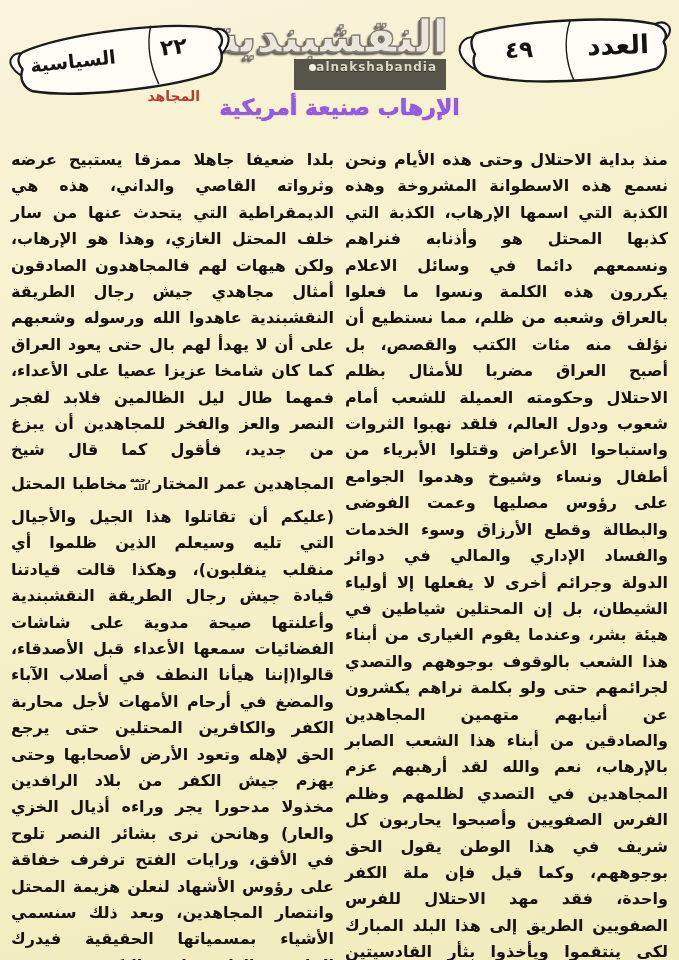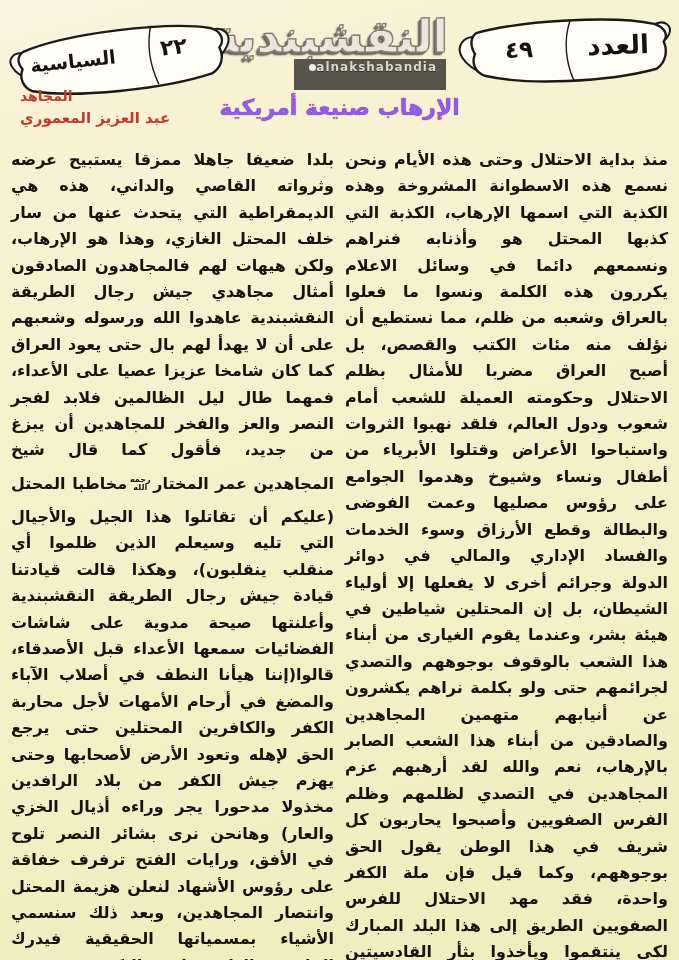--- a/index.html
+++ b/index.html
@@ -27,21 +27,21 @@
   .masthead-latin{
     position:absolute;right:2px;bottom:12px;background:#57544a;color:#ddd8c6;
     font-size:12px;letter-spacing:1px;padding:1px 9px 16px 9px;font-weight:bold;
     text-shadow:0 1px 0 #33312b;
   }
   .masthead-latin::before{
     content:"";display:inline-block;width:7px;height:7px;border-radius:50%;
     background:#f3efe2;margin-left:6px;margin-right:0;vertical-align:middle;
   }
   .byline{
-    position:absolute;top:86px;left:20px;width:180px;text-align:left;
+    position:absolute;top:86px;left:20px;width:180px;text-align:right;
     color:#c23a2c;font-weight:bold;direction:rtl;
   }
   .byline .byline-title{display:block;font-size:14px;line-height:20px;}
   .byline .byline-name{display:block;font-size:15px;line-height:24px;}
   .headline{
     position:absolute;top:95px;left:0;width:679px;text-align:center;direction:rtl;
     font-size:22px;font-weight:bold;color:#8b5cf6;text-shadow:0 0 1px #a00;
   }
   .article-col{
     position:absolute;top:147px;width:323px;direction:rtl;text-align:justify;
@@ -80,20 +80,19 @@
     <path d="M22,28 C10,24 4,32 8,40 C11,46 16,50 23,53 Z" fill="#fffdf6" stroke="#1a1a1a" stroke-width="2"></path>
     <path d="M20,26 C64,12 168,10 210,22 C220,26 222,36 216,42 C220,52 216,62 206,67 C156,78 66,77 26,66 C16,61 14,51 18,43 C13,35 14,30 20,26 Z" fill="#fffdf6" stroke="#1a1a1a" stroke-width="2.4"></path>
     <path d="M150,13 C144,32 145,52 152,72" fill="none" stroke="#1a1a1a" stroke-width="1.4"></path>
   </svg>
   <span class="lbl page-number">٢٢</span>
   <span class="lbl section-name">السياسية</span>
 </div>
 
 <div class="byline">
   <span class="byline-title">المجاهد</span>
-  <span class="byline-name">عبد العزيز المعموري</span>
 </div>
 
 <div class="headline">الإرهاب صنيعة أمريكية</div>
 
 <div class="article-col col-right">منذ بداية الاحتلال وحتى هذه الأيام ونحن نسمع هذه الاسطوانة المشروخة وهذه الكذبة التي اسمها الإرهاب، الكذبة التي كذبها المحتل هو وأذنابه فنراهم ونسمعهم دائما في وسائل الاعلام يكررون هذه الكلمة ونسوا ما فعلوا بالعراق وشعبه من ظلم، مما نستطيع أن نؤلف منه مئات الكتب والقصص، بل أصبح العراق مضربا للأمثال بظلم الاحتلال وحكومته العميلة للشعب أمام شعوب ودول العالم، فلقد نهبوا الثروات واستباحوا الأعراض وقتلوا الأبرياء من أطفال ونساء وشيوخ وهدموا الجوامع على رؤوس مصليها وعمت الفوضى والبطالة وقطع الأرزاق وسوء الخدمات والفساد الإداري والمالي في دوائر الدولة وجرائم أخرى لا يفعلها إلا أولياء الشيطان، بل إن المحتلين شياطين في هيئة بشر، وعندما يقوم الغيارى من أبناء هذا الشعب بالوقوف بوجوههم والتصدي لجرائمهم حتى ولو بكلمة نراهم يكشرون عن أنيابهم متهمين المجاهدين والصادقين من أبناء هذا الشعب الصابر بالإرهاب، نعم والله لقد أرهبهم عزم المجاهدين في التصدي لظلمهم وظلم الفرس الصفويين وأصبحوا يحاربون كل شريف في هذا الوطن يقول الحق بوجوههم، وكما قيل فإن ملة الكفر واحدة، فقد مهد الاحتلال للفرس الصفويين الطريق إلى هذا البلد المبارك لكي ينتقموا ويأخذوا بثأر القادسيتين وينفثوا سمومهم في هذا البلد حتى جعلوه حقل تجارب وصرنا نرى ونسمع بأبشع الجرائم ترتكب في هذا البلد الصابر المجاهد، فتارة نسمع بجرائم يقتل فيها الأطباء وجرائم يقتل فيها علماء الدين وجرائم يقتل فيها أساتذة الجامعات والعلماء بكافة الاختصاصات وجرائم في السر والعلن لجعل العراق</div>
 
 <div class="article-col col-left"><span>بلدا ضعيفا جاهلا ممزقا يستبيح عرضه وثرواته القاصي والداني، هذه هي الديمقراطية التي يتحدث عنها من سار خلف المحتل الغازي، وهذا هو الإرهاب، ولكن هيهات لهم فالمجاهدون الصادقون أمثال مجاهدي جيش رجال الطريقة النقشبندية عاهدوا الله ورسوله وشعبهم على أن لا يهدأ لهم بال حتى يعود العراق كما كان شامخا عزيزا عصيا على الأعداء، فمهما طال ليل الظالمين فلابد لفجر النصر والعز والفخر للمجاهدين أن يبزغ من جديد، فأقول كما قال شيخ المجاهدين عمر المختار</span><span class="honorific">رحمه الله</span><span>مخاطبا المحتل (عليكم أن تقاتلوا هذا الجيل والأجيال التي تليه وسيعلم الذين ظلموا أي منقلب ينقلبون)، وهكذا قالت قيادتنا قيادة جيش رجال الطريقة النقشبندية وأعلنتها صيحة مدوية على شاشات الفضائيات سمعها الأعداء قبل الأصدقاء، قالوا(إننا هيأنا النطف في أصلاب الآباء والمضغ في أرحام الأمهات لأجل محاربة الكفر والكافرين المحتلين حتى يرجع الحق لإهله وتعود الأرض لأصحابها وحتى يهزم جيش الكفر من بلاد الرافدين مخذولا مدحورا يجر وراءه أذيال الخزي والعار) وهانحن نرى بشائر النصر تلوح في الأفق، ورايات الفتح ترفرف خفاقة على رؤوس الأشهاد لنعلن هزيمة المحتل وانتصار المجاهدين، وبعد ذلك سنسمي الأشياء بمسمياتها الحقيقية فيدرك القاصي والداني ما هو التكفير ومن هم رواده، وما هو الظلم ومن هم قواده، عندئذ سيدرك المغترون بإعلام أميركا من نحن ومن هم، ومن أهل الحق ومن أهل الباطل، وصلى الله على سيدنا محمد وعلى آله وصحبه وسلم تسليما كثيرا.</span></div>
 
 </body></html>

